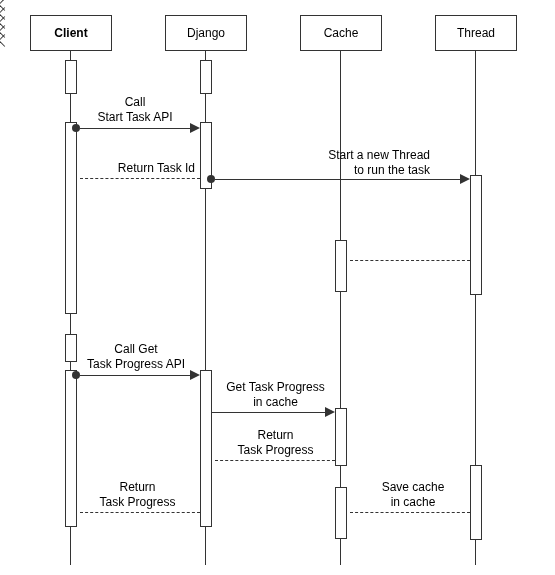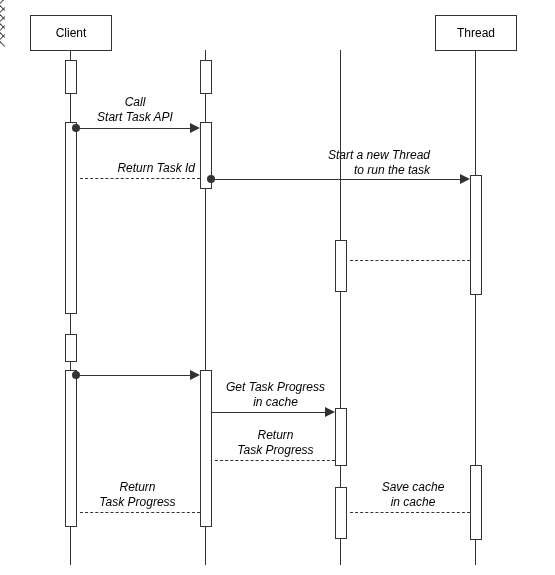--- a/index.html
+++ b/index.html
@@ -62,37 +62,42 @@
     border-left: 1px solid #333;
     border-bottom: 1px solid #333;
     transform: rotate(45deg);
     background: none;
   }
   .msg-label {
     position: absolute;
     text-align: center;
     line-height: 1.25;
     white-space: pre;
-    font-style: italic;
   }
   .start-dot {
     position: absolute;
     width: 8px;
     height: 8px;
     background: #333;
     border-radius: 50%;
   }
 </style>
 </head>
 <body>
 
 <div class="diagram">
 
-  <div class="actor" style="left:30px; top:15px; width:80px; height:34px;">
+  <div class="actor" style="left:30px; top:15px; width:80px; height:34px;font-weight:bold;">
     <span>Client</span>
+  </div>
+  <div class="actor" style="left:165px; top:15px; width:80px; height:34px;">
+    <span>Django</span>
+  </div>
+  <div class="actor" style="left:300px; top:15px; width:80px; height:34px;">
+    <span>Cache</span>
   </div>
   <div class="actor" style="left:435px; top:15px; width:80px; height:34px;align-items:center;">
     <span>Thread</span>
   </div>
 
   <div class="lifeline" style="left:70px;  top:50px; height:515px;"></div>
   <div class="lifeline" style="left:205px; top:50px; height:515px;"></div>
   <div class="lifeline" style="left:340px; top:50px; height:515px;"></div>
   <div class="lifeline" style="left:475px; top:50px; height:515px;"></div>
 
@@ -127,20 +132,22 @@
   <div class="arrow-head arrow-right-closed" style="left:460px; top:174px;"></div>
   <div class="msg-label" style="left:270px; top:148px; width:160px;text-align:right;">Start a new Thread
 to run the task</div>
 
   <div class="msg-line dashed" style="left:350px; top:260px; width:120px;"></div>
   <div class="arrow-left-open" style="left:348px; top:255px;"></div>
 
   <div class="start-dot" style="left:72px; top:371px;"></div>
   <div class="msg-line solid" style="left:80px; top:375px; width:112px;"></div>
   <div class="arrow-head arrow-right-closed" style="left:190px; top:370px;"></div>
+  <div class="msg-label" style="left:72px; top:342px; width:128px;">Call Get
+Task Progress API</div>
 
   <div class="msg-line solid" style="left:211px; top:412px; width:116px;"></div>
   <div class="arrow-head arrow-right-closed" style="left:325px; top:407px;"></div>
   <div class="msg-label" style="left:213px; top:380px; width:125px;">Get Task Progress
 in cache</div>
 
   <div class="msg-line dashed" style="left:215px; top:460px; width:120px;"></div>
   <div class="arrow-left-open" style="left:213px; top:455px;"></div>
   <div class="msg-label" style="left:228px; top:428px; width:95px;">Return
 Task Progress</div>

